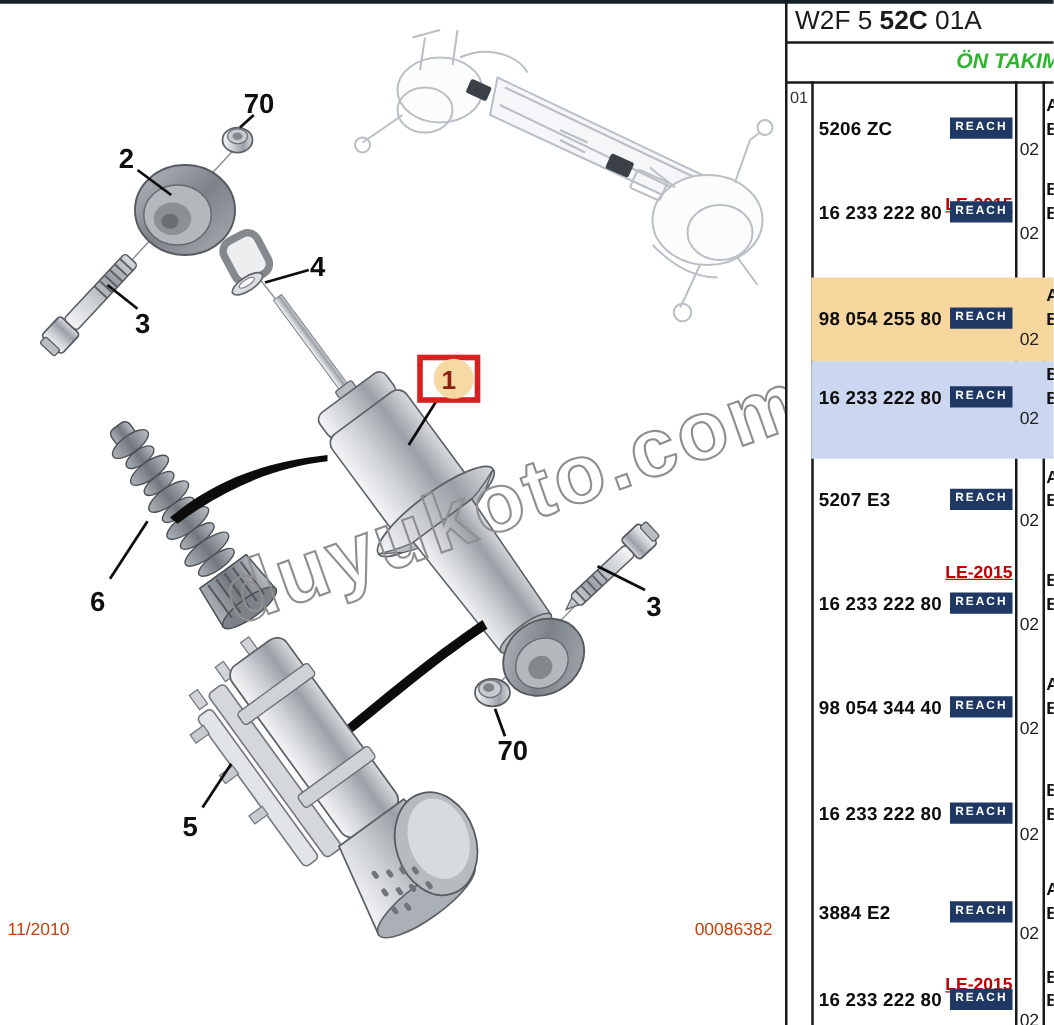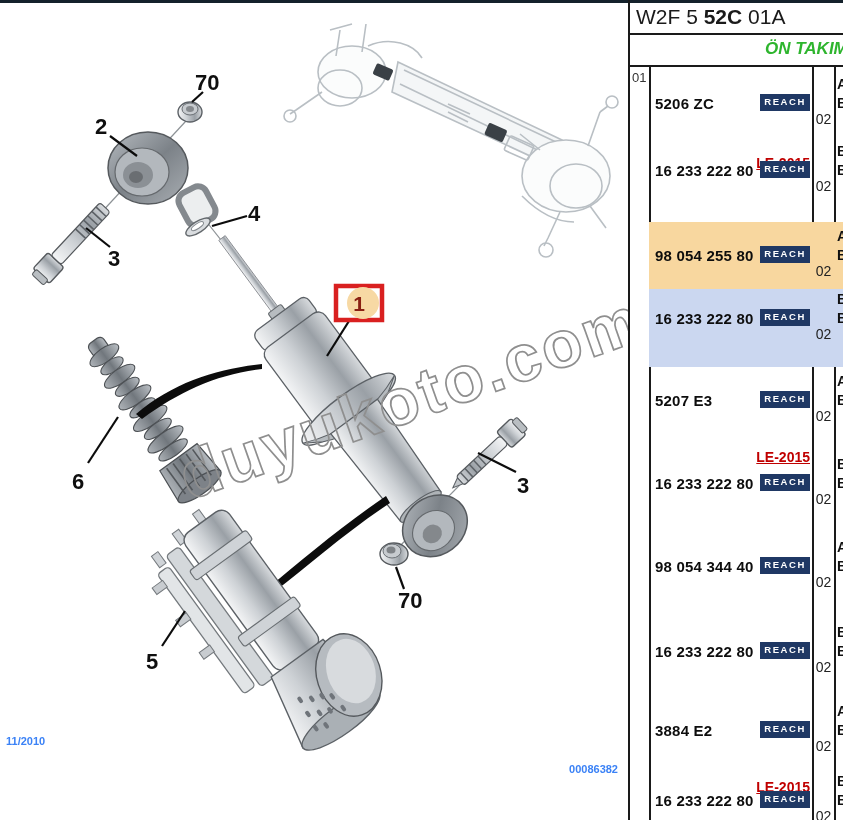--- a/index.html
+++ b/index.html
@@ -3,23 +3,23 @@
 <meta charset="utf-8">
 <style>
   * { margin:0; padding:0; box-sizing:border-box; }
   html,body { width:843px; height:820px; overflow:hidden; background:#fff;
               font-family:"Liberation Sans", sans-serif; }
   .page { position:relative; width:843px; height:820px; background:#fff; }
   .topbar { position:absolute; left:0; top:0; width:843px; height:3px; background:#14212b; }
 
   
   .diagram { position:absolute; left:0; top:0; width:628px; height:820px; }
-  .corner-label { position:absolute; font-weight:bold; font-size:11px; color:#3b82f6; }
+  .corner-label { position:absolute; font-weight:normal; font-size:14px; color:#c2410c; }
   .date-label { left:6px; top:735px; }
-  .doc-number { right:10px; top:735px;margin-top:28px; }
+  .doc-number { right:10px; top:735px; }
 
   
   .catalog { position:absolute; left:628px; top:0; width:215px; height:820px; }
   .vline, .hline { position:absolute; background:#1a1a1a; }
   .v-left   { left:0;   top:0;  width:2px;   height:820px; }
   .v-ref    { left:21px; top:65px; width:1.5px; height:755px; }
   .v-qty-l  { left:184px; top:65px; width:1.5px; height:755px; }
   .v-qty-r  { left:206px; top:65px; width:1.5px; height:755px; }
   .h-title  { left:0; top:33px; width:215px; height:1.5px; }
   .h-green  { left:0; top:65px; width:215px; height:1.5px; }

